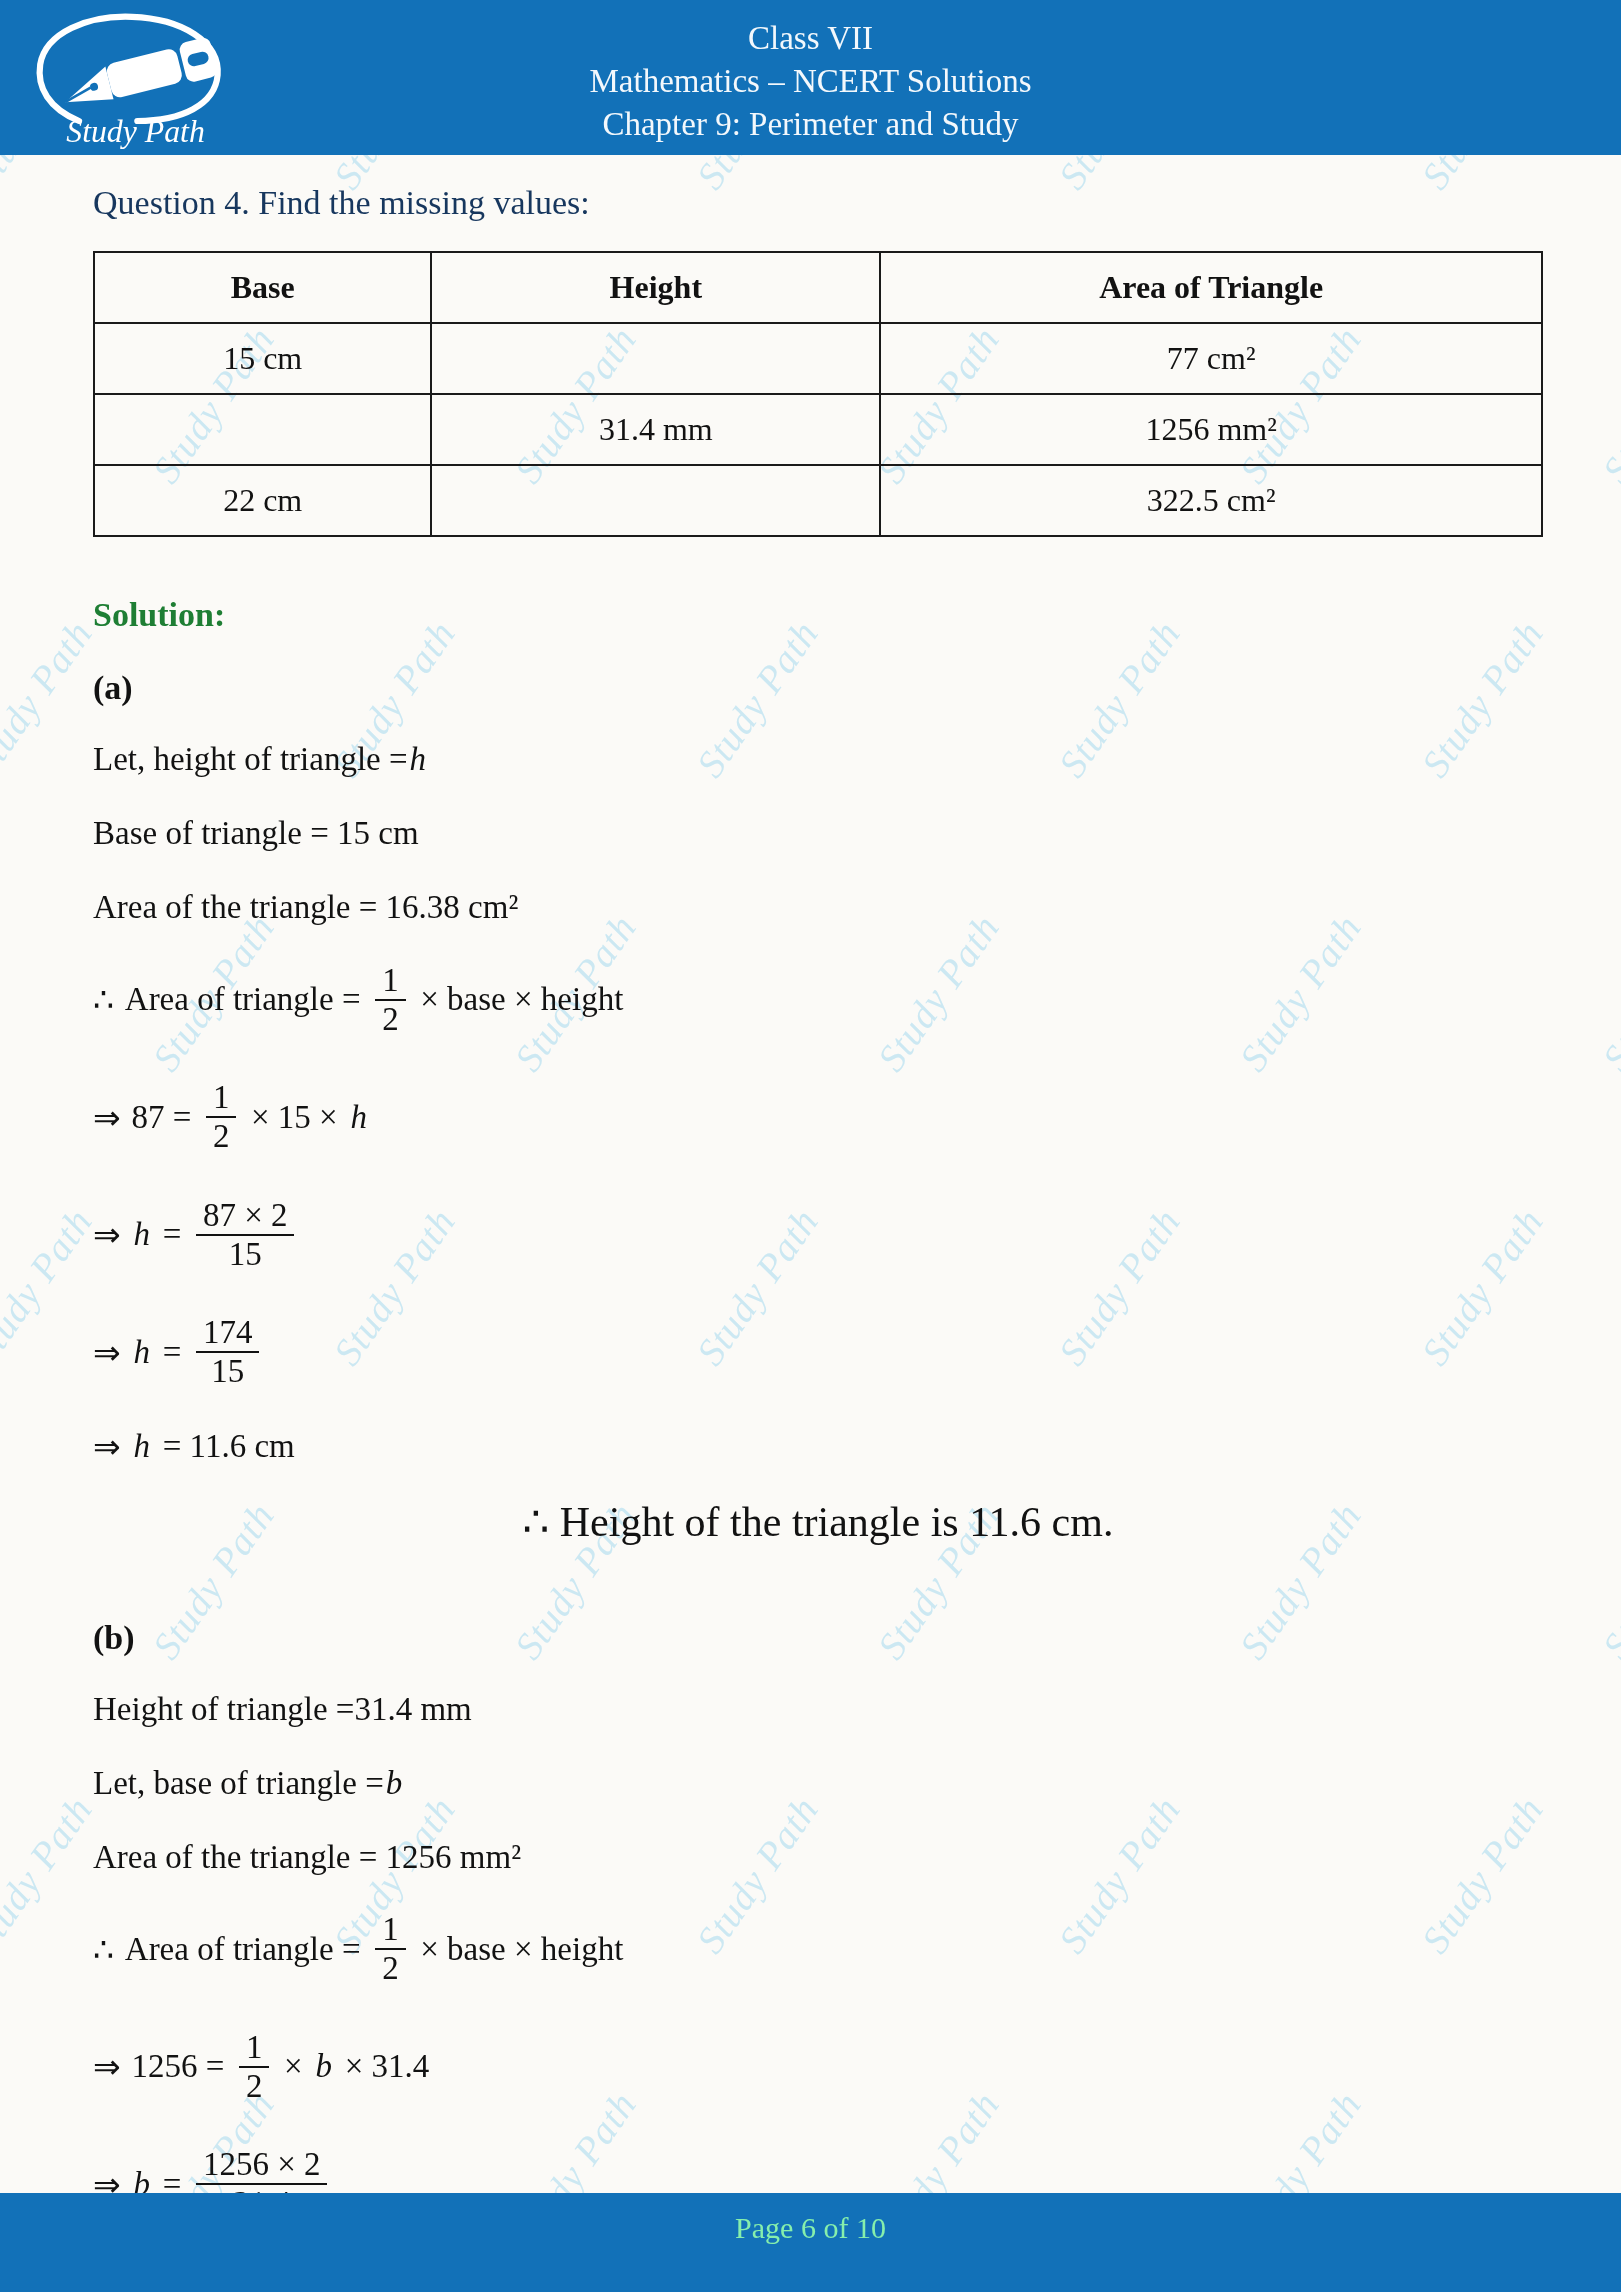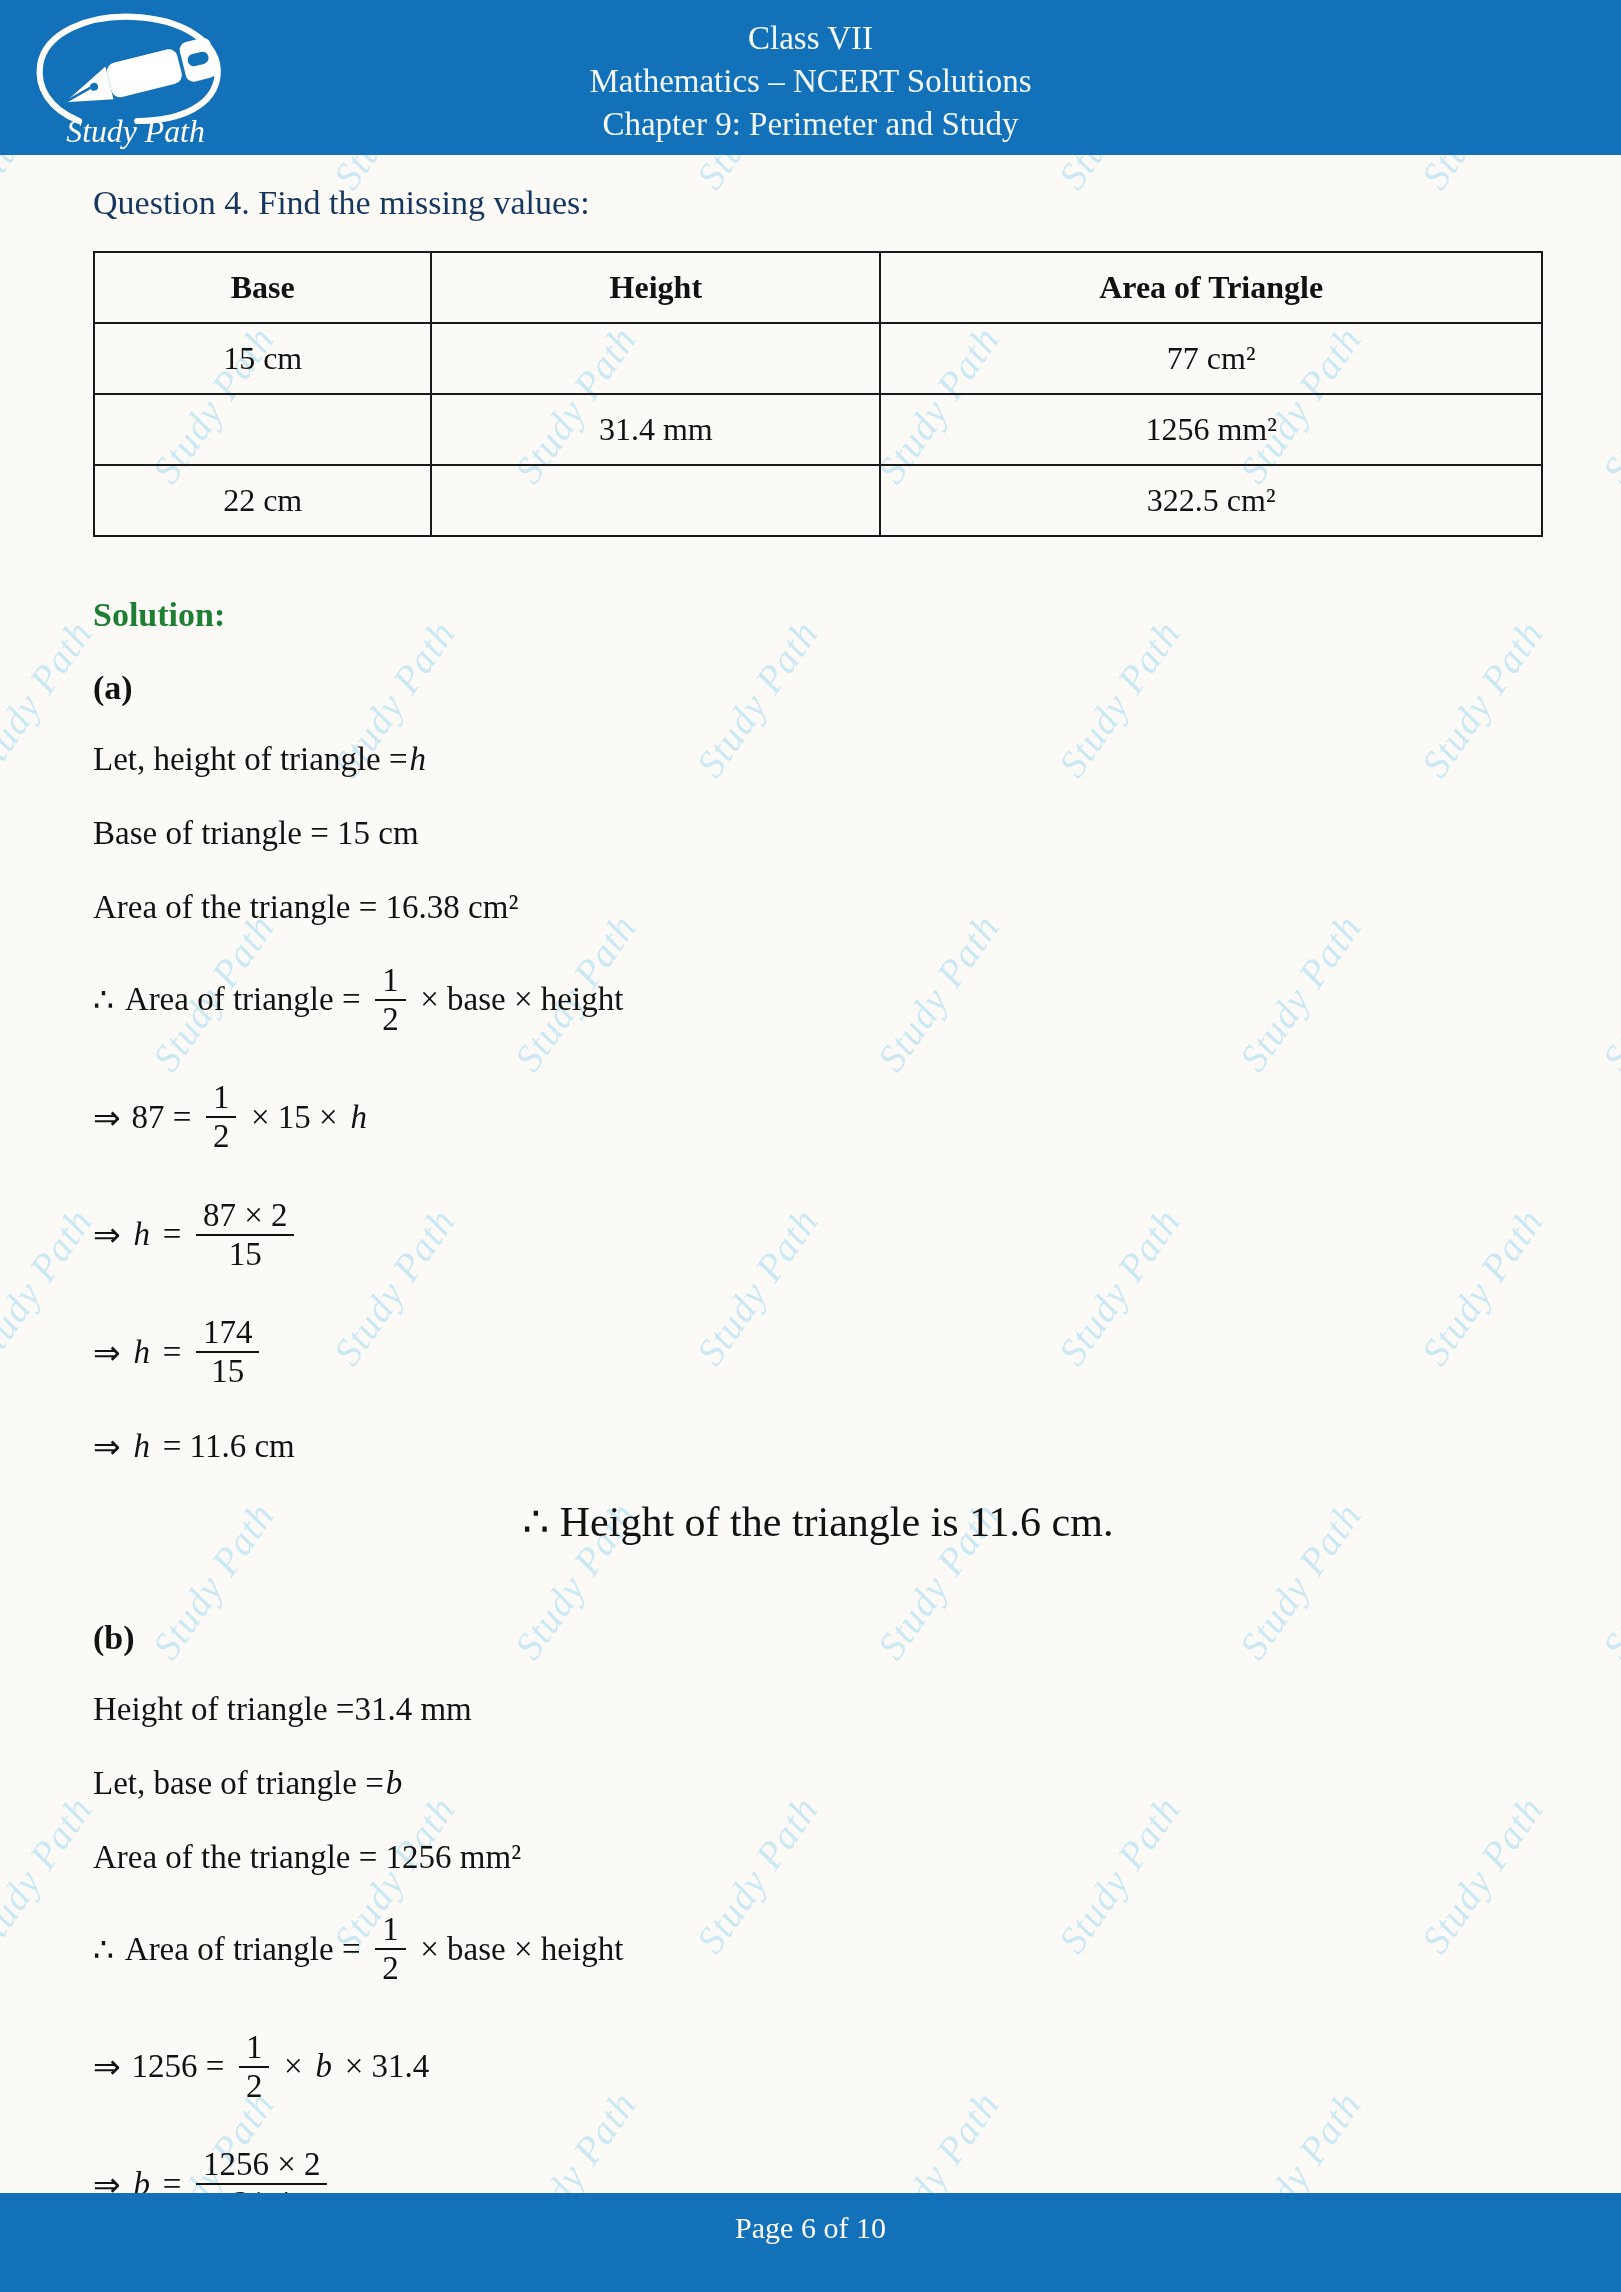--- a/index.html
+++ b/index.html
@@ -71,21 +71,21 @@
   .frac .num{padding:0 6.9px;border-bottom:2.9px solid #121212;}
   .frac .den{padding:0 6.9px;}
   .mvar{font-style:italic;padding:0 2px;}
   .conclusion{font-size:42px;margin:29px 0 0 0;text-align:center;}
   
   .band-bottom{
     position:absolute;left:0;top:2193px;width:100%;height:100px;
     background:#1271b8;z-index:2;
   }
   .band-bottom .page-num{
-    text-align:center;color:#ffffff;font-size:30px;margin-top:17.6px;font-family:Liberation Serif, serif;
+    text-align:center;color:#86efac;font-size:30px;margin-top:17.6px;font-family:Liberation Serif, serif;
   }
 </style>
 </head>
 <body>
 
 <div class="page">
 
   <div class="wm-layer">
       <span class="wm" style="color: rgb(158, 215, 239); left: -59px; top: 88px;">Study Path</span>
       <span class="wm" style="color: rgb(158, 215, 239); left: 304px; top: 88px;">Study Path</span>

